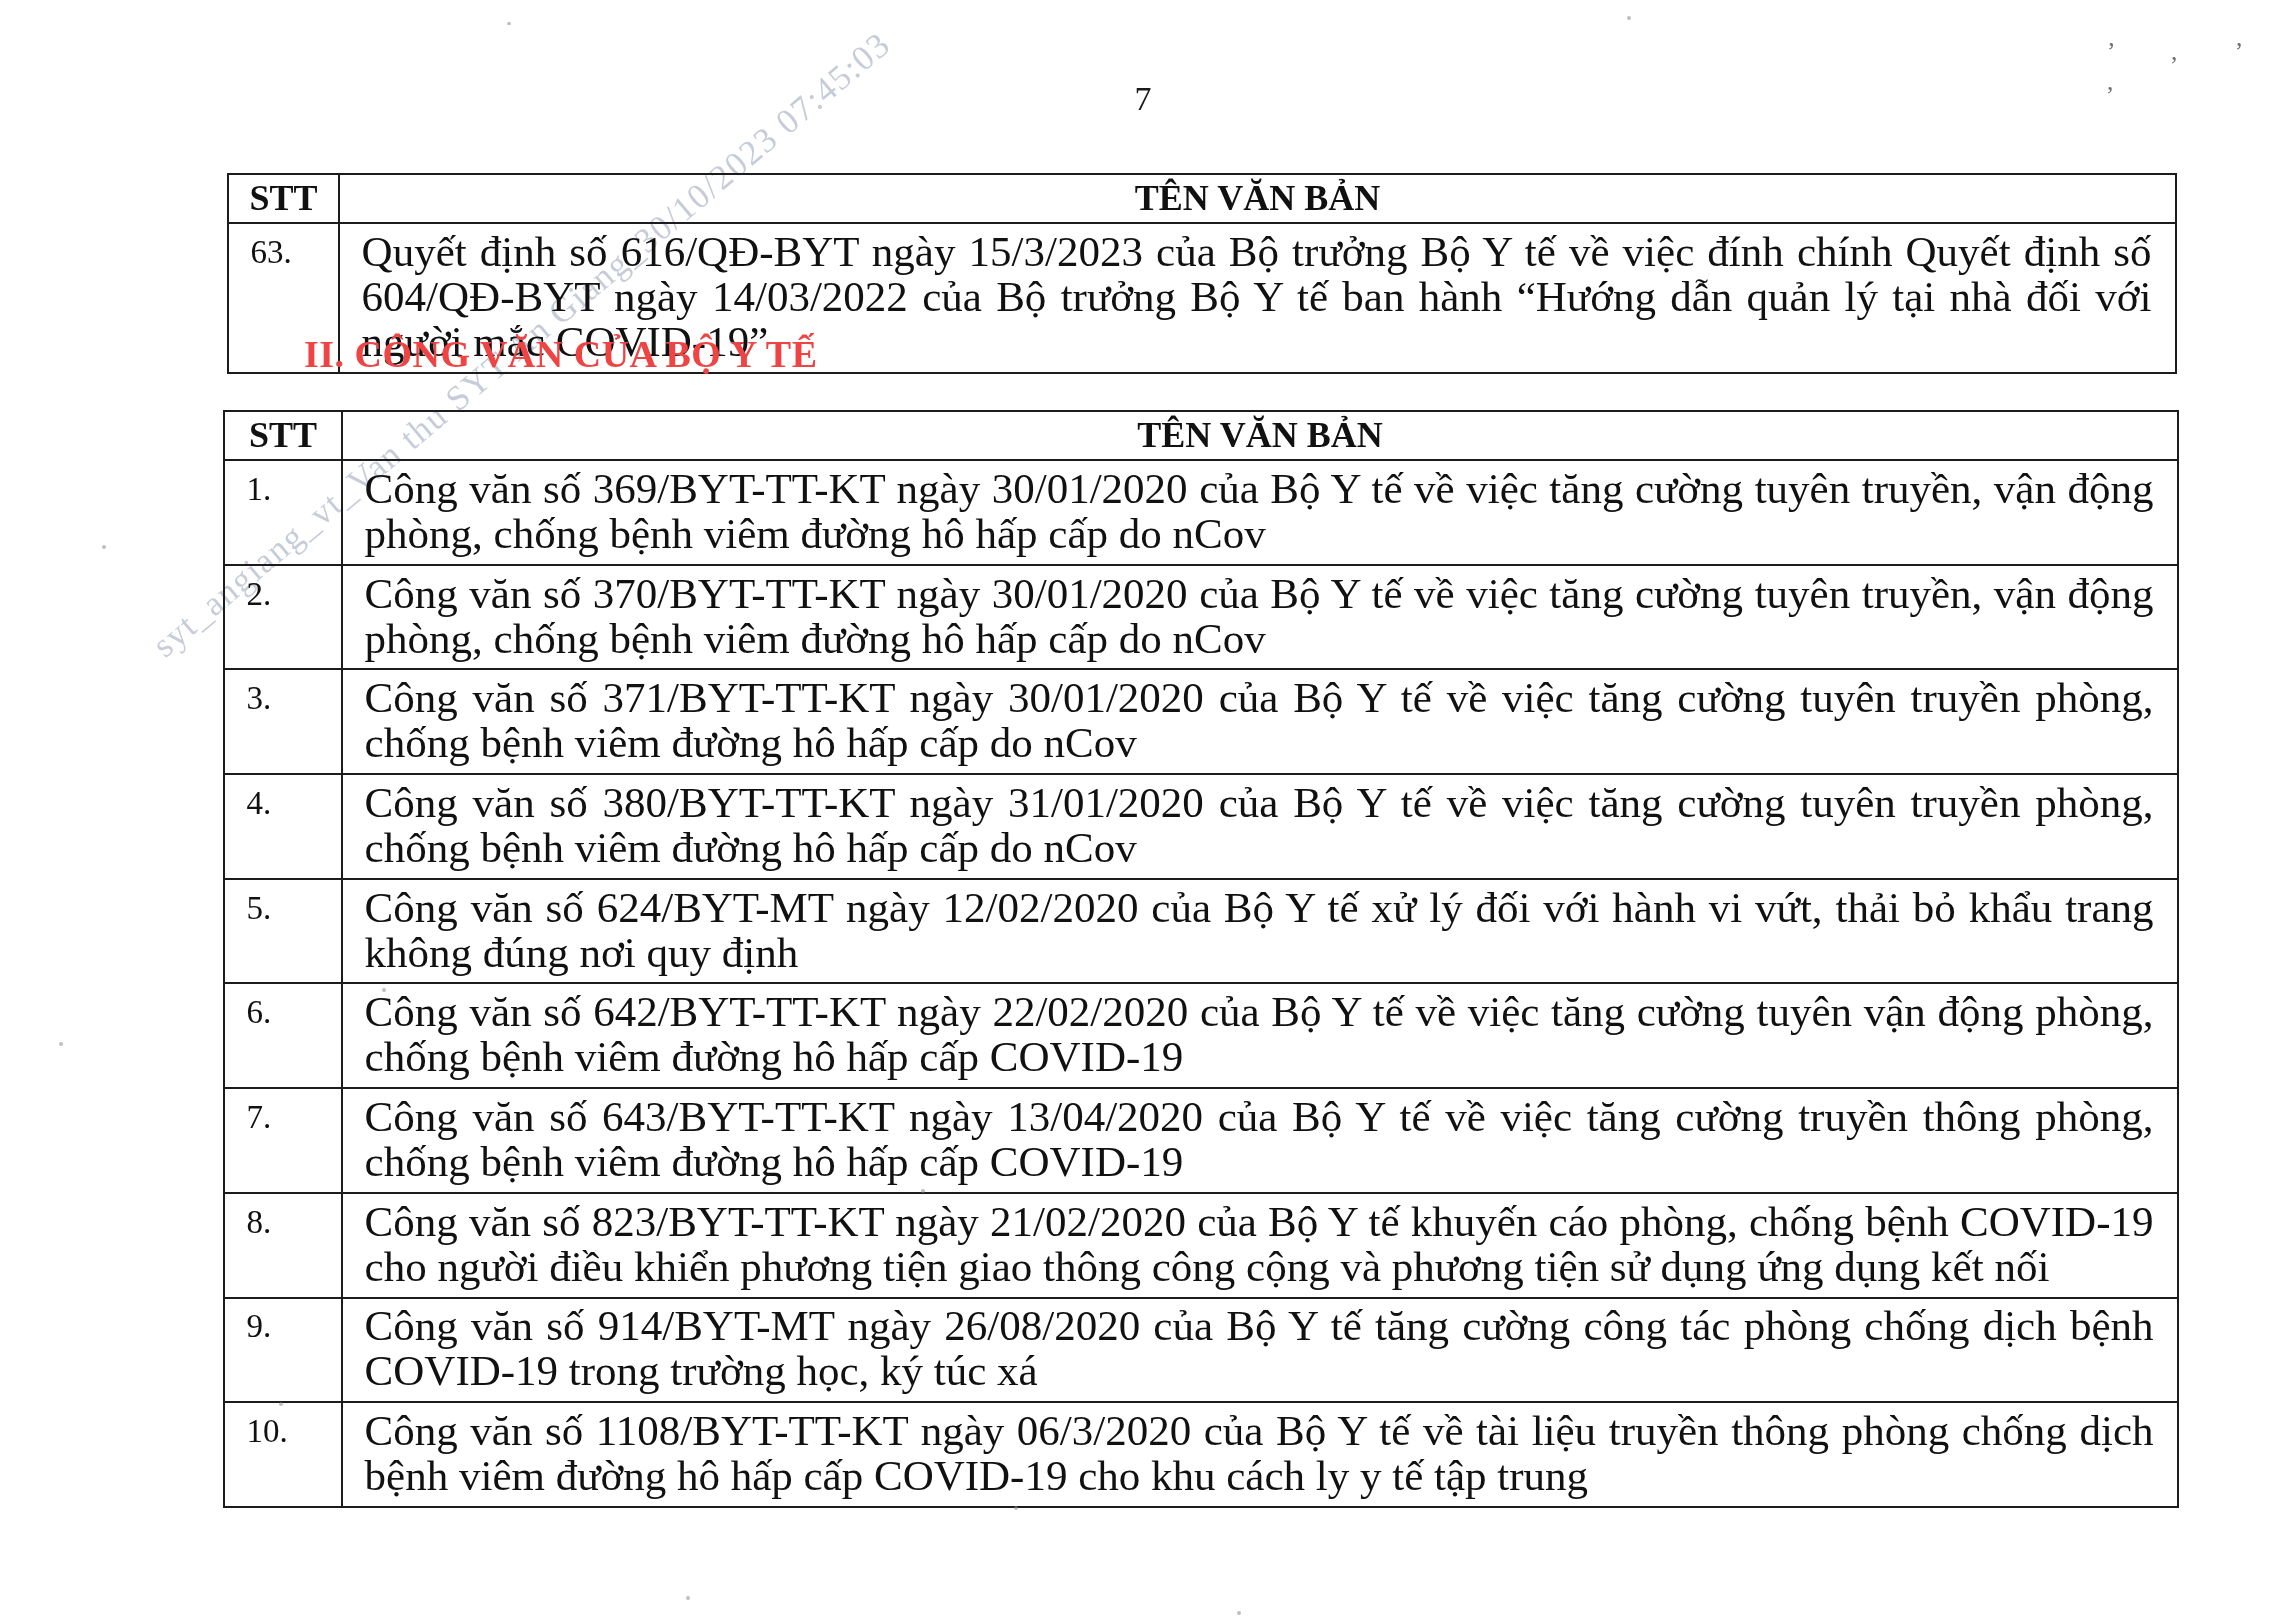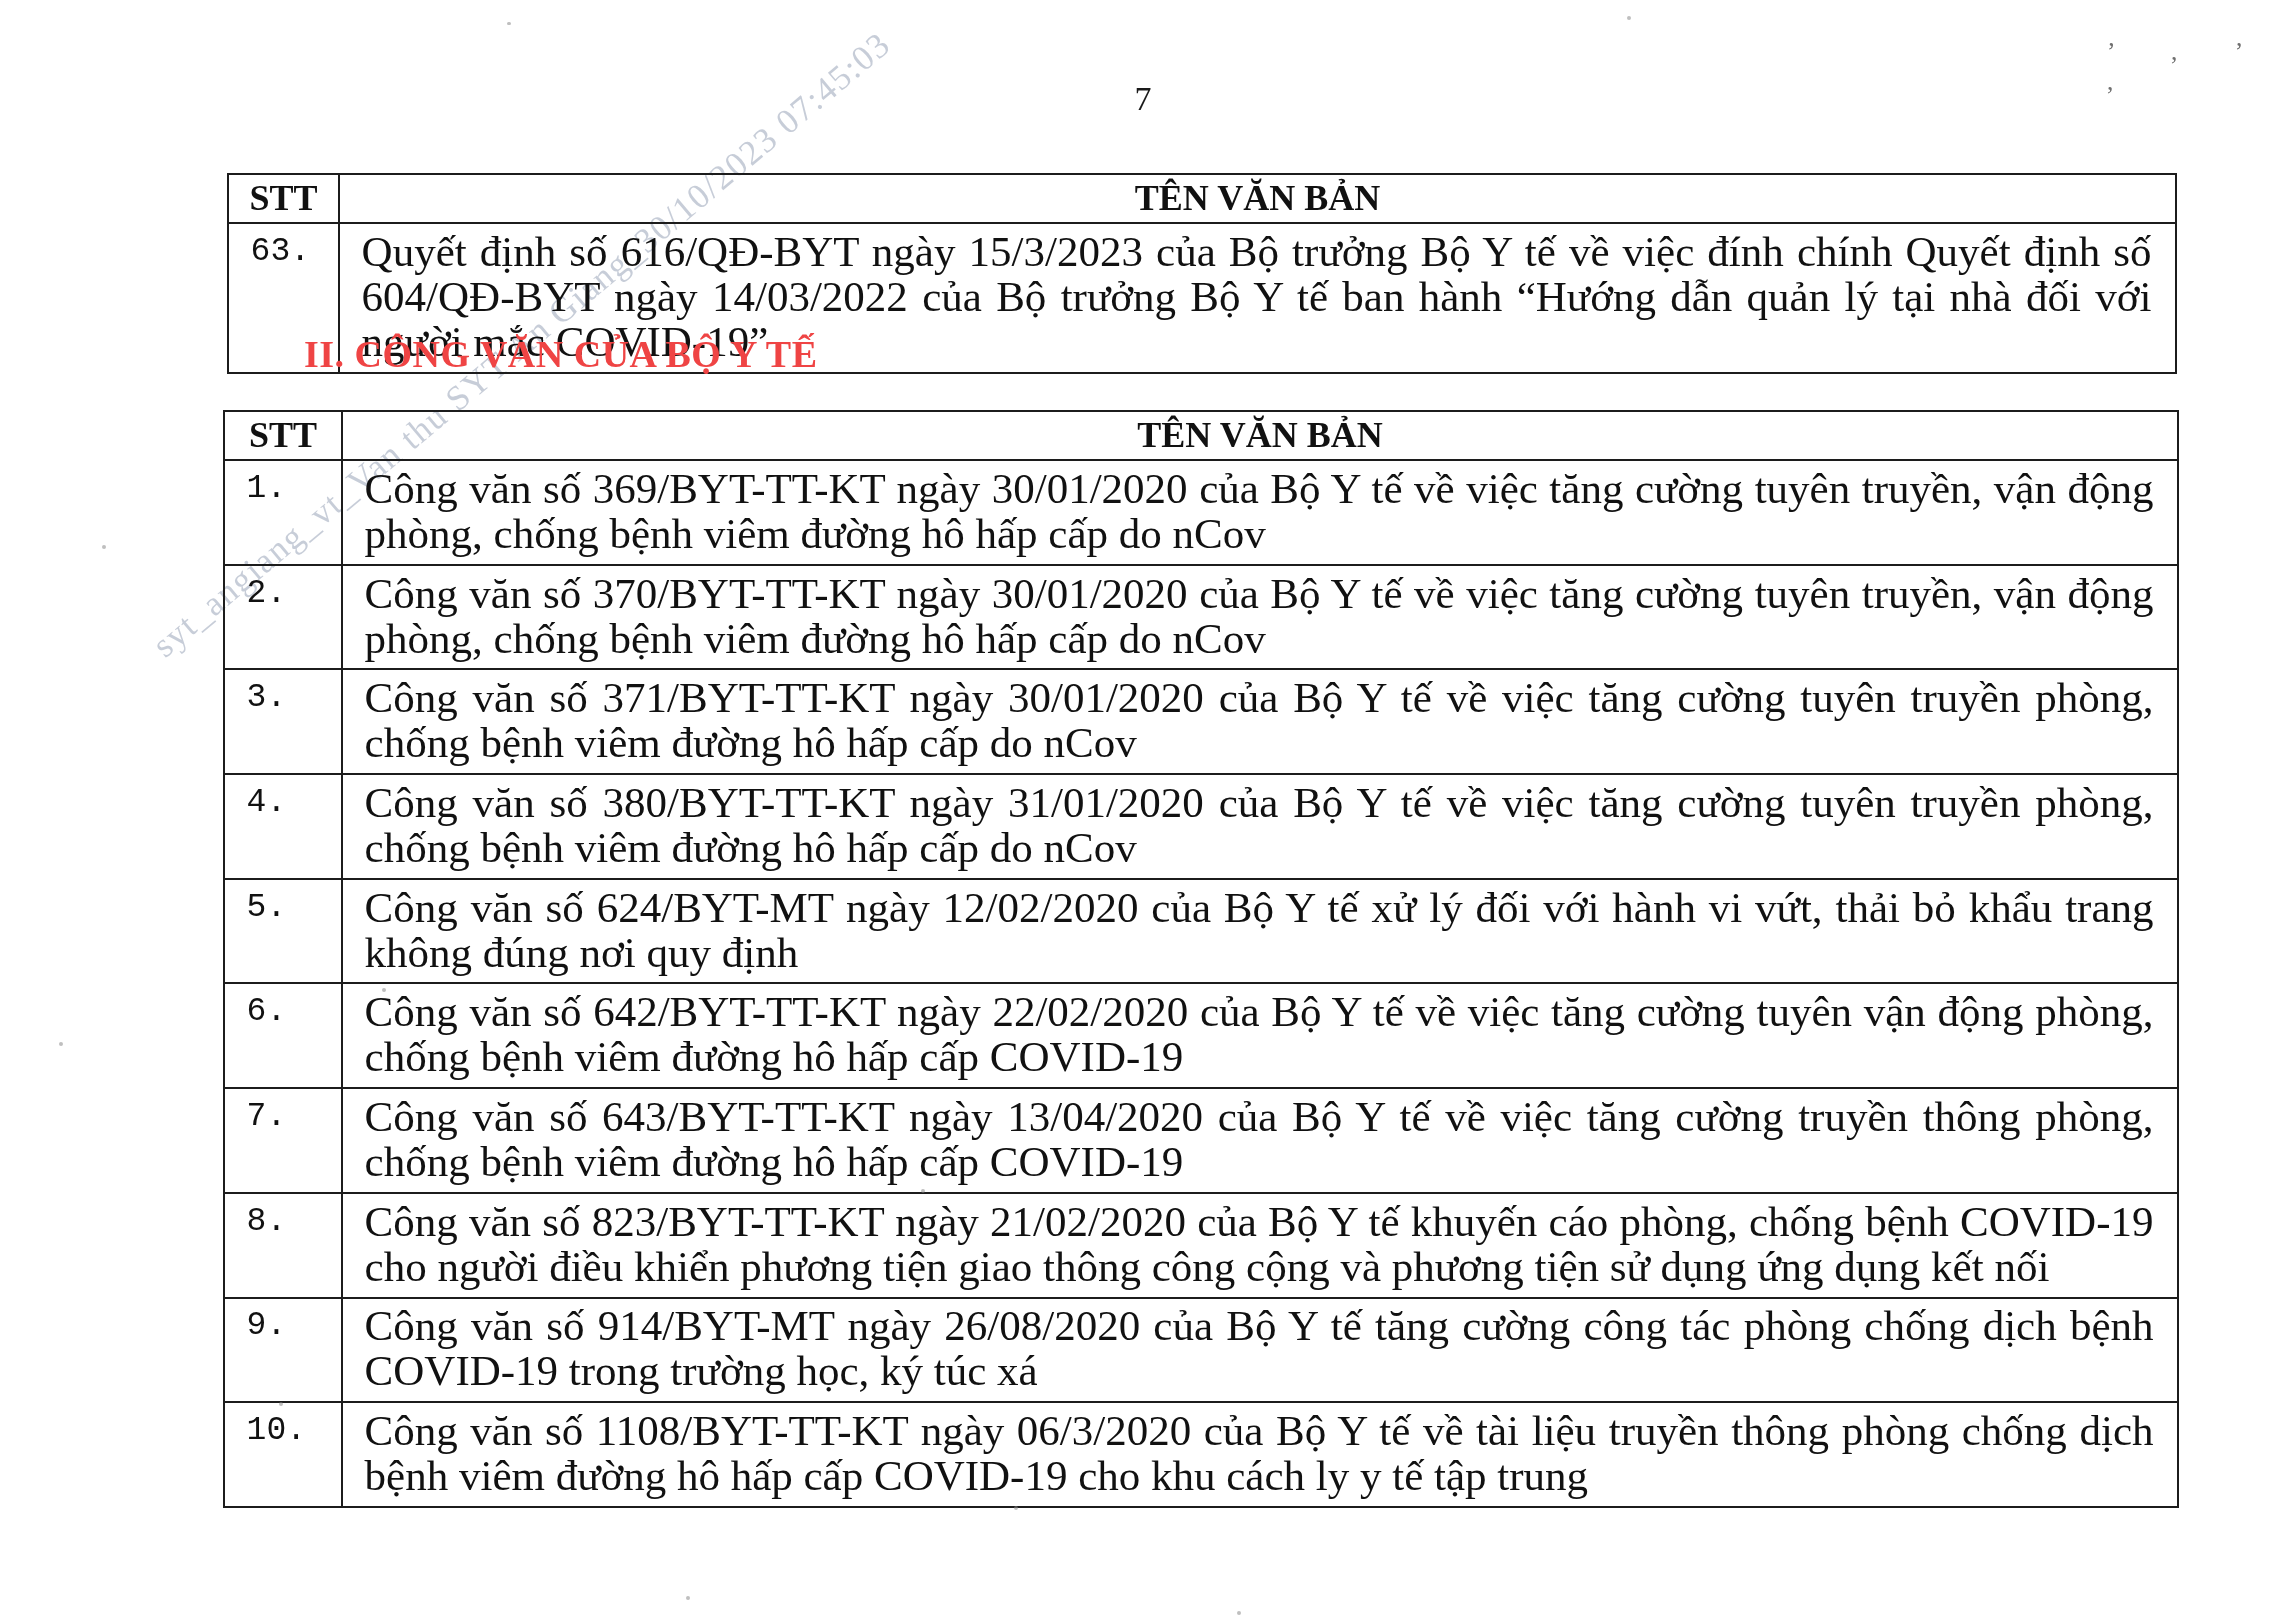--- a/index.html
+++ b/index.html
@@ -27,21 +27,21 @@
   }
   .doc-table th {
     font-weight:bold; font-size:36px; text-align:center;
     height:43px; padding:2px 20px; line-height:43px;
   }
   #table1 { top:173px; left:227px; width:1950px; }
   #table1 .col-stt { width:111px; }
   #table2 { top:410px; left:223px; width:1956px; }
   #table2 .col-stt { width:118px; }
   .stt-cell {
-    font-size:33px; padding:5.9px 3.9px 3.9px 21.6px; line-height:44px;font-family:Liberation Mono, monospace;
+    font-size:33px; padding:5.9px 3.9px 3.9px 21.6px; line-height:44px;
   }
   .text-cell {
     font-size:43px; line-height:45px;
     padding:4.9px 23.5px 7.8px 21.6px;
     text-align:justify;
     min-height:82px;
   }
   .section-heading {
     position:absolute; top:332px; left:304px;
     font-size:38px; font-weight:bold; color:#ef4444;

